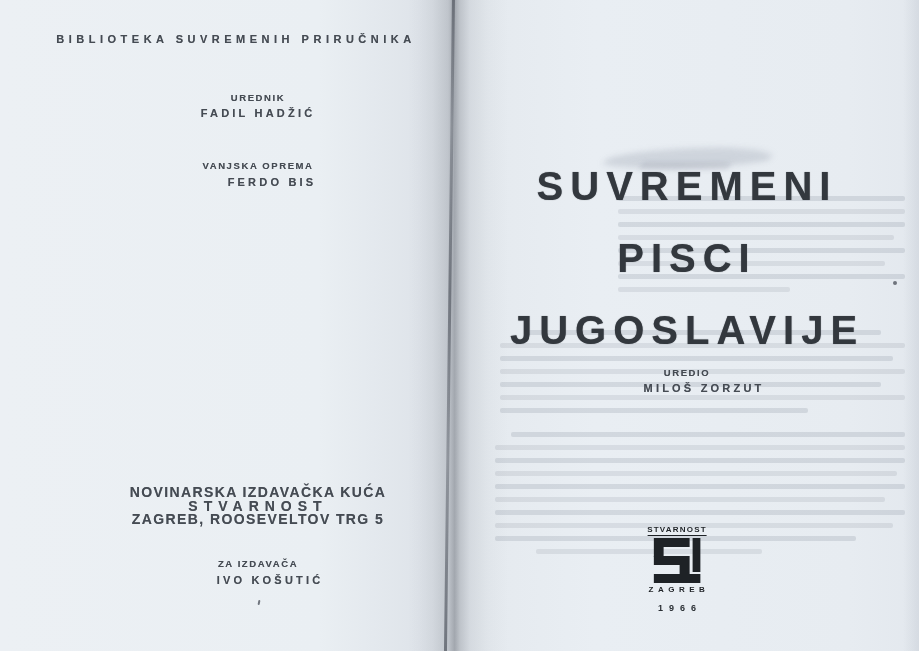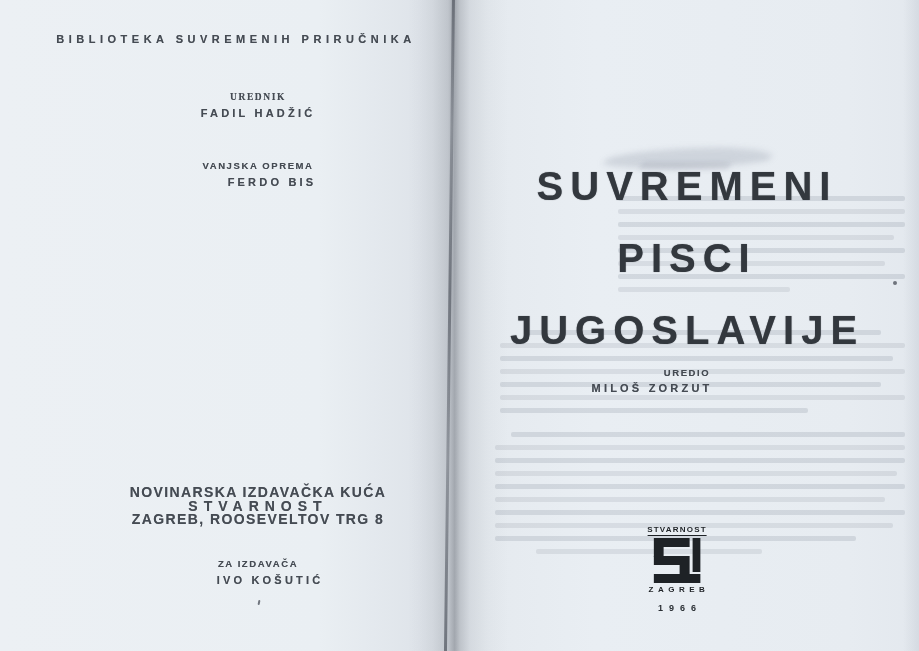--- a/index.html
+++ b/index.html
@@ -142,43 +142,43 @@
       <div class="ghost-row" style="width: 100%; margin-left: 0%;"></div>
       <div class="ghost-row" style="width: 95%; margin-left: 0%;"></div>
       <div class="ghost-row" style="width: 100%; margin-left: 0%;"></div>
       <div class="ghost-row" style="width: 97%; margin-left: 0%;"></div>
       <div class="ghost-row" style="width: 88%; margin-left: 0%;"></div>
       <div class="ghost-row" style="width: 55%; margin-left: 10%;"></div>
     </div>
 
   <div class="cblock smallcaps series" style="left:236px;top:33px;">BIBLIOTEKA SUVREMENIH PRIRUČNIKA</div>
 
-  <div class="cblock smallcaps lbl" style="left:258px;top:92px;font-family:Liberation Serif, serif;">UREDNIK</div>
+  <div class="cblock smallcaps lbl" style="left:258px;top:92px;">UREDNIK</div>
   <div class="cblock smallcaps name" style="left:258px;top:107px;">FADIL HADŽIĆ</div>
 
   <div class="cblock smallcaps lbl" style="left:258px;top:160px;">VANJSKA OPREMA</div>
   <div class="cblock smallcaps name" style="left:272px;top:176px;text-align:right;">FERDO BIS</div>
 
   <div class="cblock smallcaps pubrow" style="left:258px;top:486px;">
     <div>NOVINARSKA IZDAVAČKA KUĆA</div>
     <div class="spread-name">STVARNOST</div>
-    <div>ZAGREB, ROOSEVELTOV TRG 8</div>
+    <div>ZAGREB, ROOSEVELTOV TRG 5</div>
   </div>
 
   <div class="cblock smallcaps lbl" style="left:258px;top:558px;">ZA IZDAVAČA</div>
   <div class="cblock smallcaps name" style="left:258px;top:574px;padding-left:24px;">IVO KOŠUTIĆ</div>
 
   <div class="booktitle">
     <div class="line">SUVREMENI</div>
     <div class="line">PISCI</div>
     <div class="line">JUGOSLAVIJE</div>
   </div>
 
   <div class="cblock smallcaps lbl" style="left:687px;top:367px;">UREDIO</div>
-  <div class="cblock smallcaps name" style="left:652px;top:382px;">MILOŠ ZORZUT</div>
+  <div class="cblock smallcaps name" style="left:704px;top:382px;">MILOŠ ZORZUT</div>
 
   <div class="logo">
     <span class="logo-top">STVARNOST</span>
     <svg class="logo-svg" width="47" height="45" viewBox="0 0 47 45" aria-hidden="true">
       <g fill="#1e2226">
         <rect x="0" y="0" width="36" height="9"></rect>
         <rect x="0" y="9" width="10" height="10"></rect>
         <rect x="0" y="18" width="36" height="9"></rect>
         <rect x="26" y="27" width="10" height="9"></rect>
         <rect x="0" y="36" width="47" height="9"></rect>

